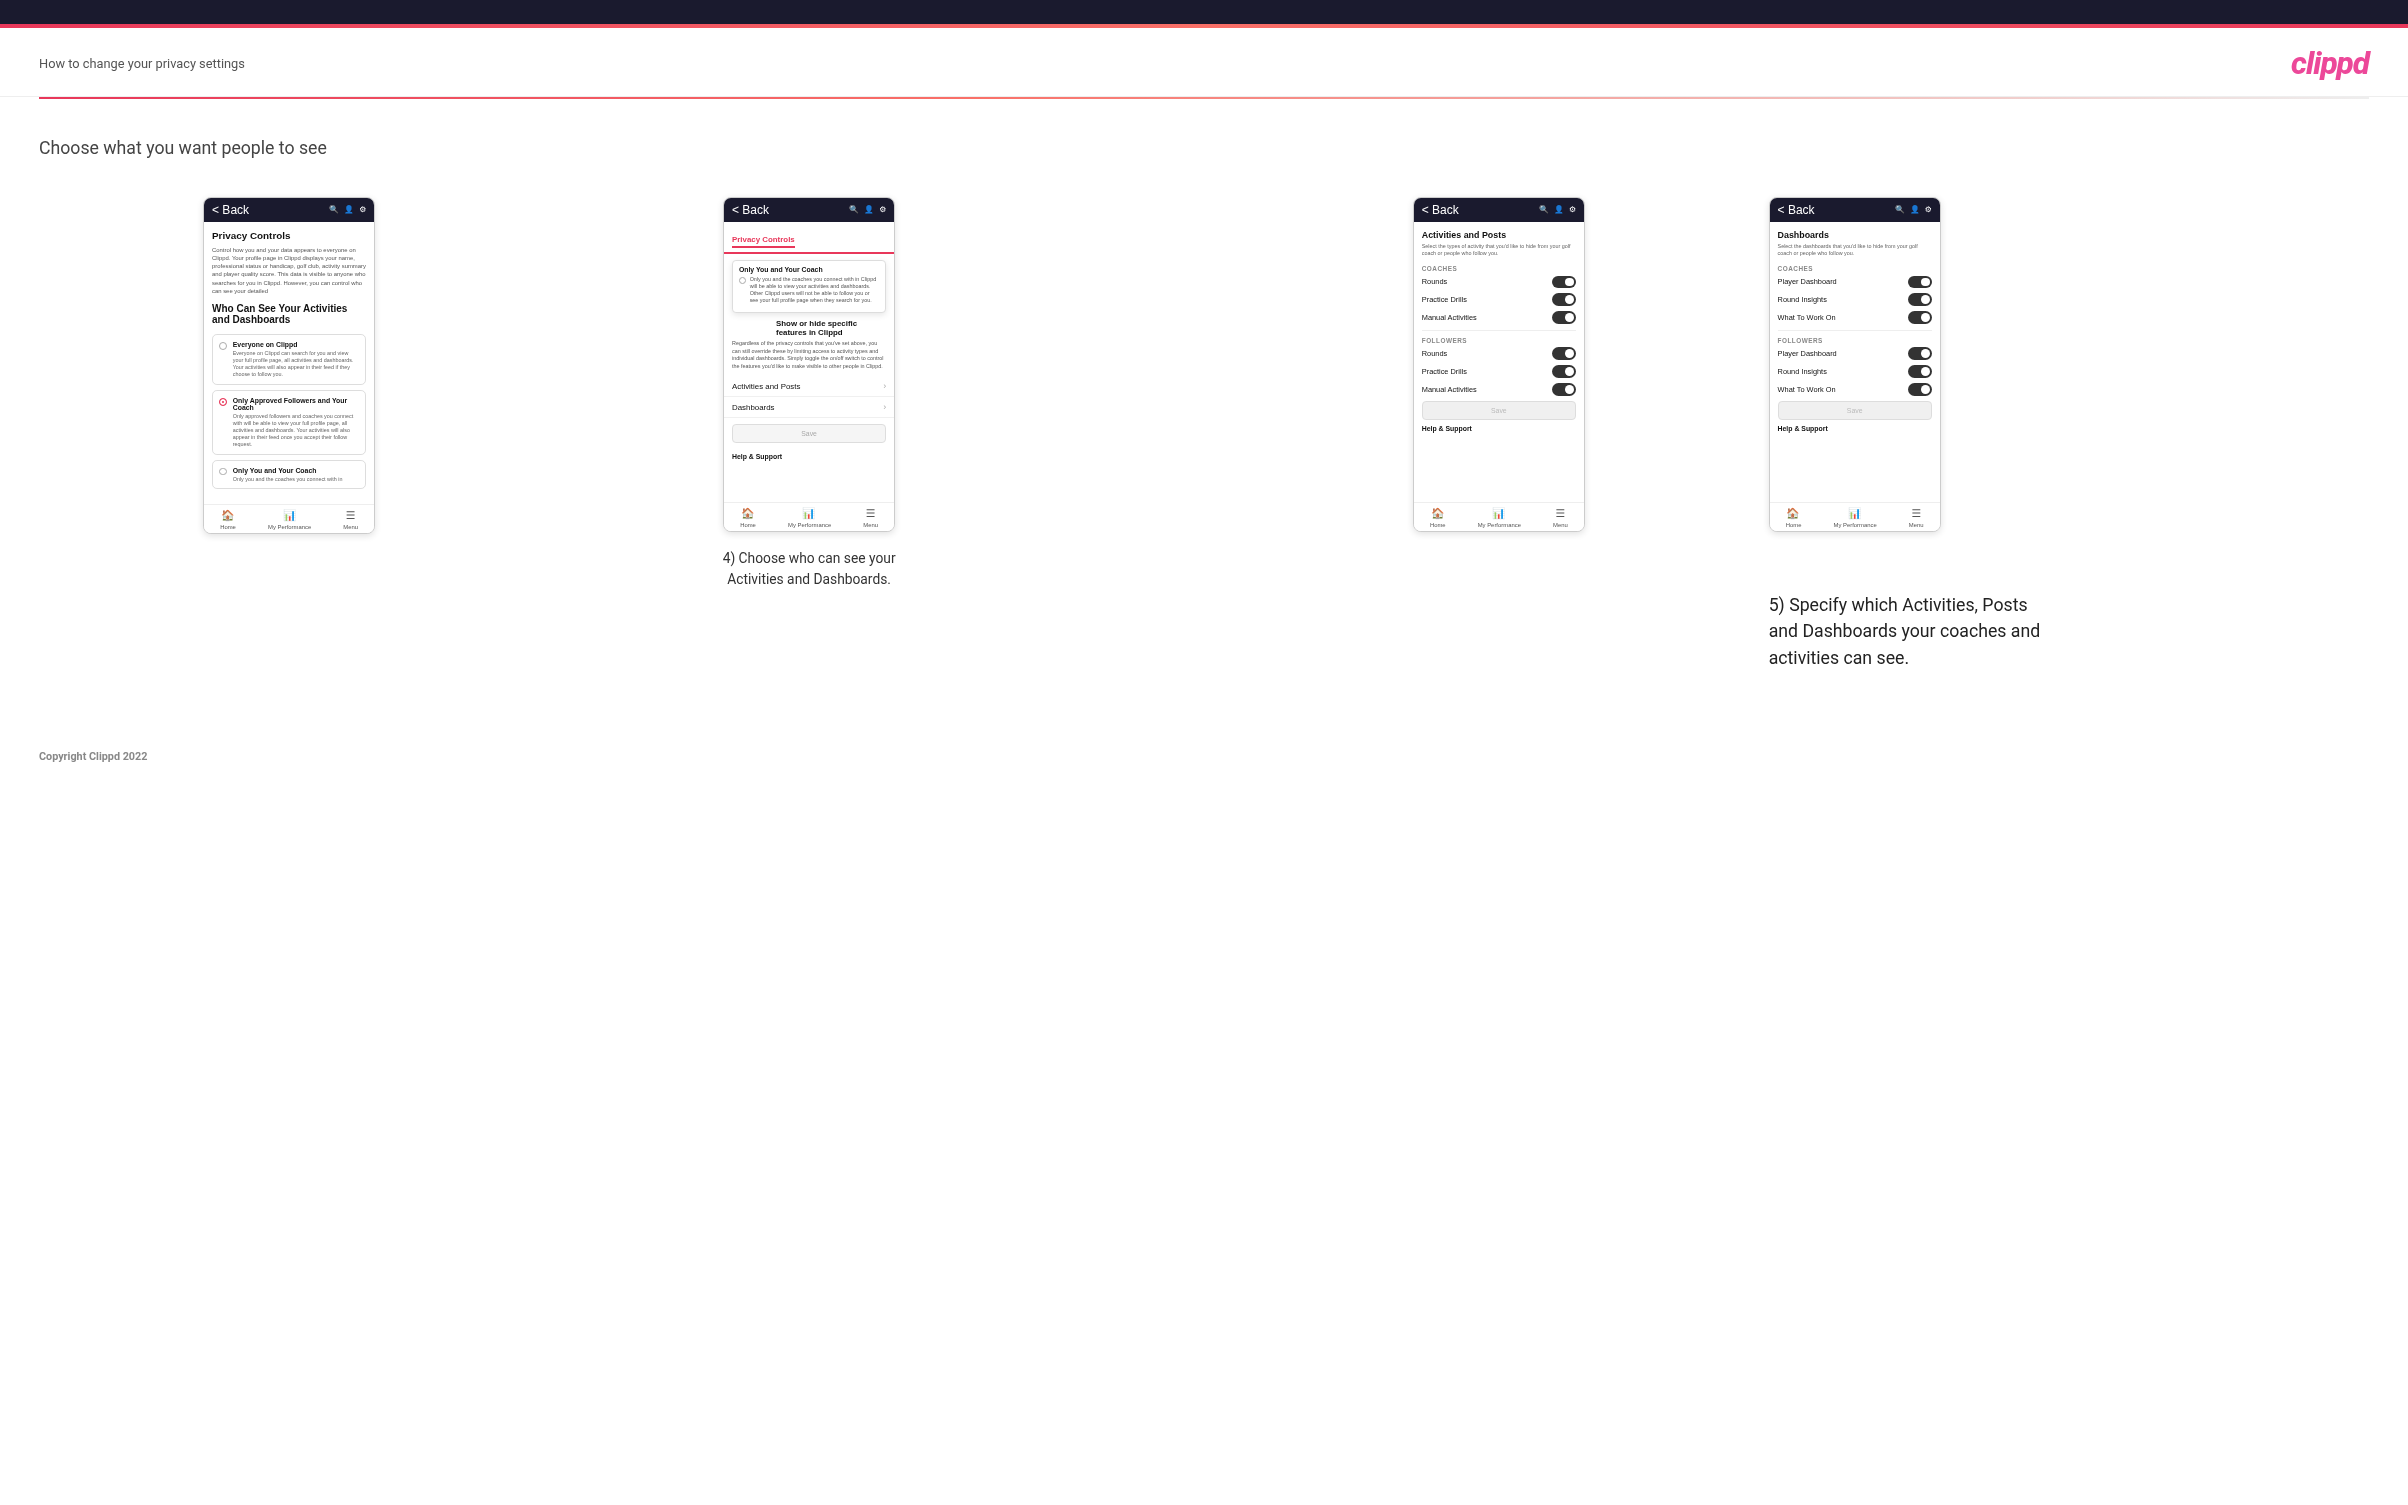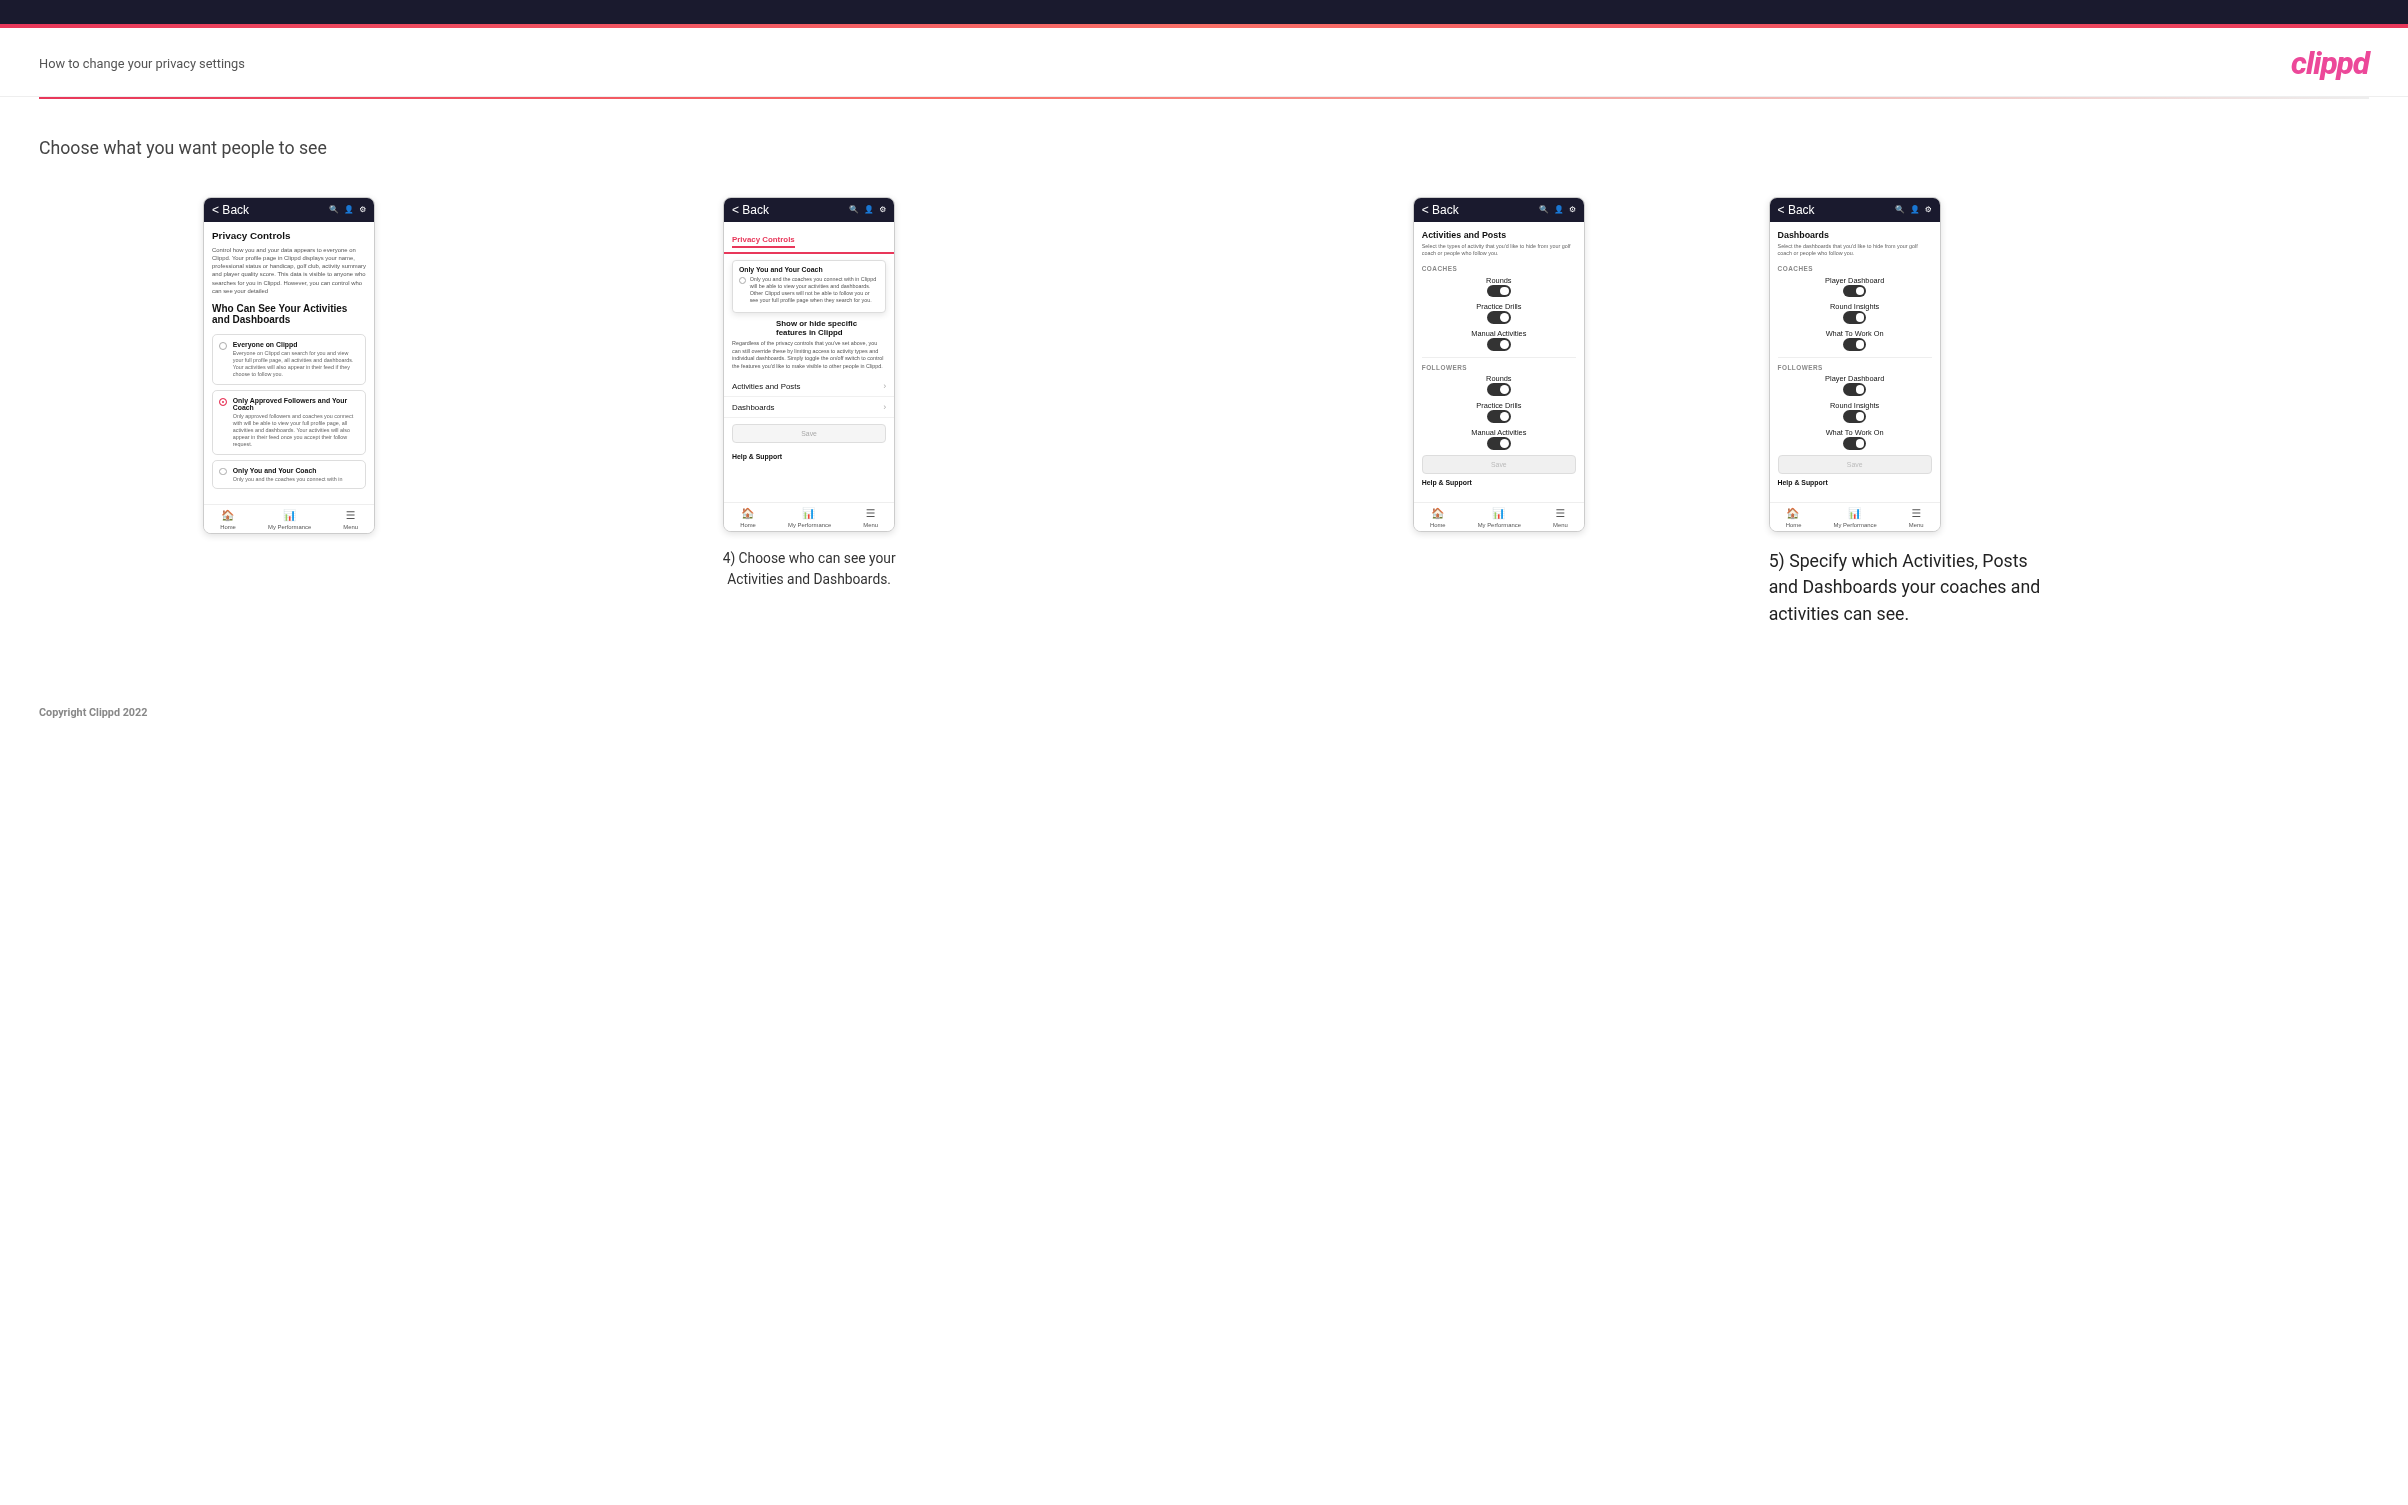--- a/index.html
+++ b/index.html
@@ -326,21 +326,20 @@
       color: #888;
       letter-spacing: 0.5px;
       text-transform: uppercase;
       margin-bottom: 3.9px;
     }
     .s3-toggle-row {
       display: flex;
       align-items: center;
       justify-content: space-between;
       margin-bottom: 4.9px;
-      flex-direction: column;
     }
     .s3-toggle-label {
       font-size: 7.4px;
       color: #111;
     }
     .toggle-on {
       width: 23.6px;
       height: 12.8px;
       background: #333;
       border-radius: 6.9px;
@@ -653,21 +652,21 @@
             </div>
             <div class="mob-bottom-item">
               <span class="mob-bottom-icon">☰</span>
               <span>Menu</span>
             </div>
           </div>
         </div>
       </div>
 
       <div style="margin-top: 15.8px;">
-        <p style="font-size:17.7px; font-weight:400; color:#222; line-height:1.5; max-width:335px;">
+        <p style="font-size:17.7px; font-weight:400; color:#222; line-height:1.5; max-width:335px;margin-top:44px;">
           <span>5) Specify which Activities, Posts</span><br>
           <span>and Dashboards your  coaches and</span><br>
           <span>activities can see.</span>
         </p>
       </div>
     </div>
 
   </div>
 
 </div>

